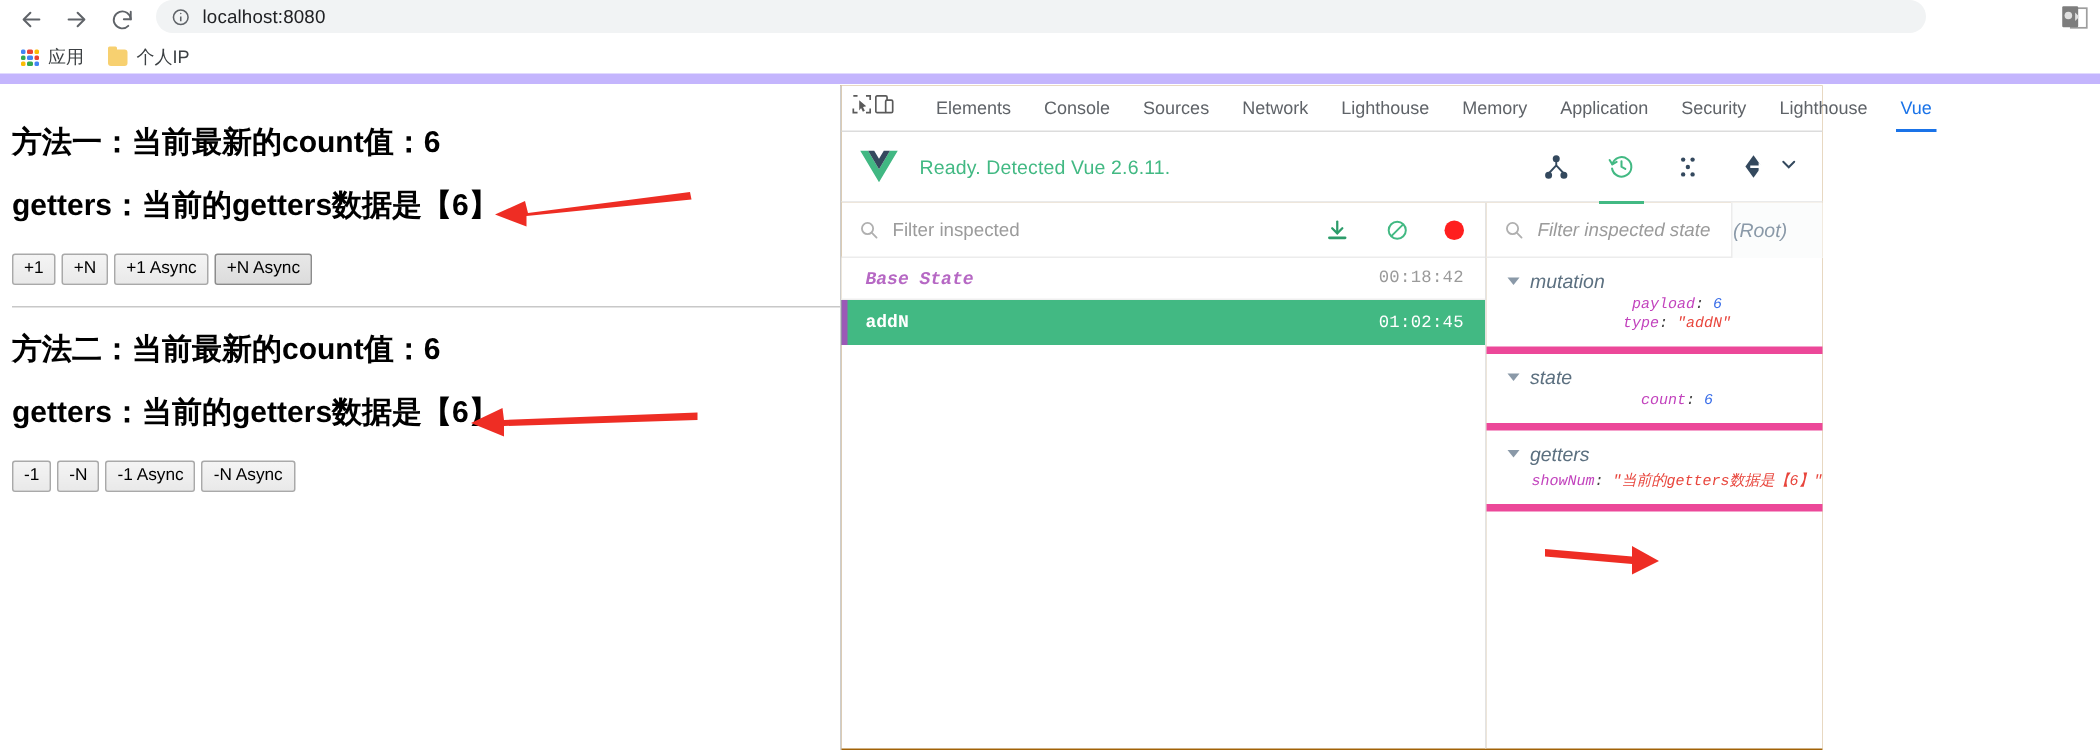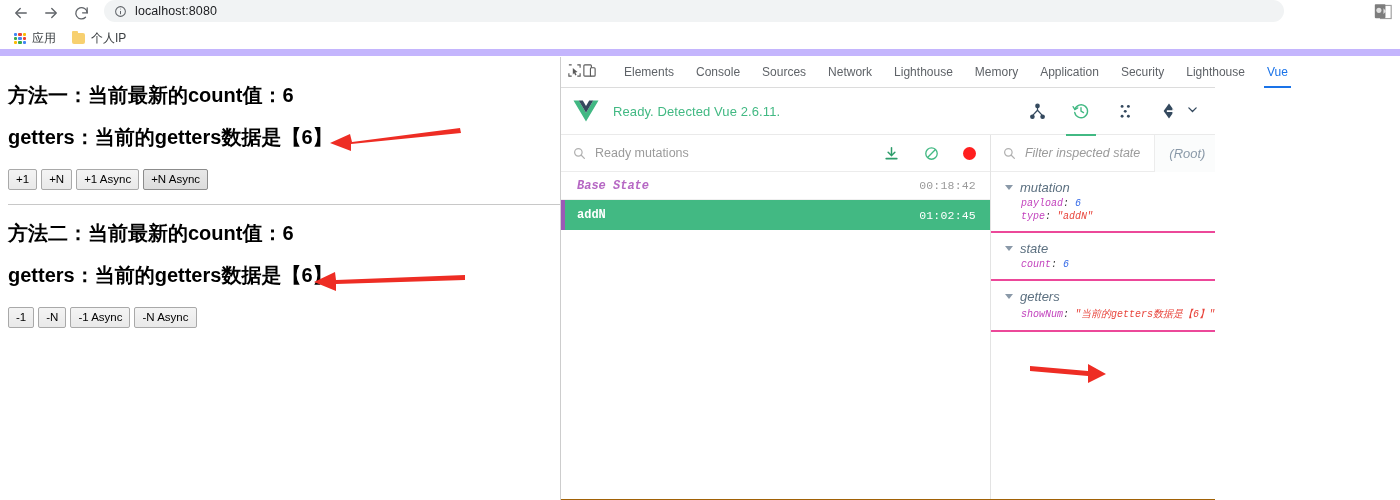--- a/index.html
+++ b/index.html
@@ -161,24 +161,24 @@
 
   
   .insp-filter {
     height: 37px; display: flex; align-items: center; border-bottom: 1px solid #ececec;
     padding-left: 12px;
   }
   .insp-filter .mag { color:#b0b0b0; margin-right: 9px; display:flex; }
   .insp-filter .ftext { font-size: 12.5px; color: #9b9b9b; }
   .root-box {
     margin-left: 14px; height: 37px; flex:1; display:flex; align-items:center;
-    padding-left: 14px; border-left: 1px solid #ececec; background: #fbfcfc;
+    border-left: 1px solid #ececec; background: #fbfcfc;
     font-size: 13px; color: #8a99a8;
   }
-  .tree-group { border-bottom: 2px solid #ec4899; padding: 6px 0 8px 0; }
+  .tree-group { border-bottom: 5px solid #ec4899; padding: 6px 0 8px 0; text-align: center; }
   .tree-head {
     display:flex; align-items:center; gap:7px; padding: 2px 0 2px 14px;
     font-size: 13px; color: #5c7080;
   }
   .caret { width:0;height:0;border-left:4.5px solid transparent;
     border-right:4.5px solid transparent;border-top:5.5px solid #8a99a8; }
   .kv {
     font-family: "Liberation Mono", monospace; font-size: 10px;
     padding: 1px 0 1px 30px; white-space: nowrap;
   }
@@ -372,21 +372,21 @@
   <div class="vue-body">
 
     <div class="mut-panel">
       <div class="filter-bar">
         <span class="mag">
           <svg width="13" height="13" viewBox="0 0 16 16" fill="none" stroke="#b0b0b0" stroke-width="1.5">
               <circle cx="6.6" cy="6.6" r="4.6"></circle>
               <line x1="10.2" y1="10.2" x2="14" y2="14" stroke-linecap="round"></line>
             </svg>
         </span>
-        <span class="ftext">Ready mutations</span>
+        <span class="ftext">Filter inspected</span>
         <div class="filter-actions">
           <span class="fa-icon">
             <svg width="15" height="15" viewBox="0 0 16 16" fill="none" stroke="#2c9c6a" stroke-width="1.6" stroke-linecap="round">
                 <line x1="8" y1="1.8" x2="8" y2="10"></line>
                 <polyline points="4.4,6.6 8,10.2 11.6,6.6"></polyline>
                 <line x1="2.4" y1="13.4" x2="13.6" y2="13.4" stroke-width="1.9"></line>
               </svg>
           </span>
           <span class="fa-icon">
             <svg width="15" height="15" viewBox="0 0 16 16" fill="none" stroke="#42b983" stroke-width="1.4">

